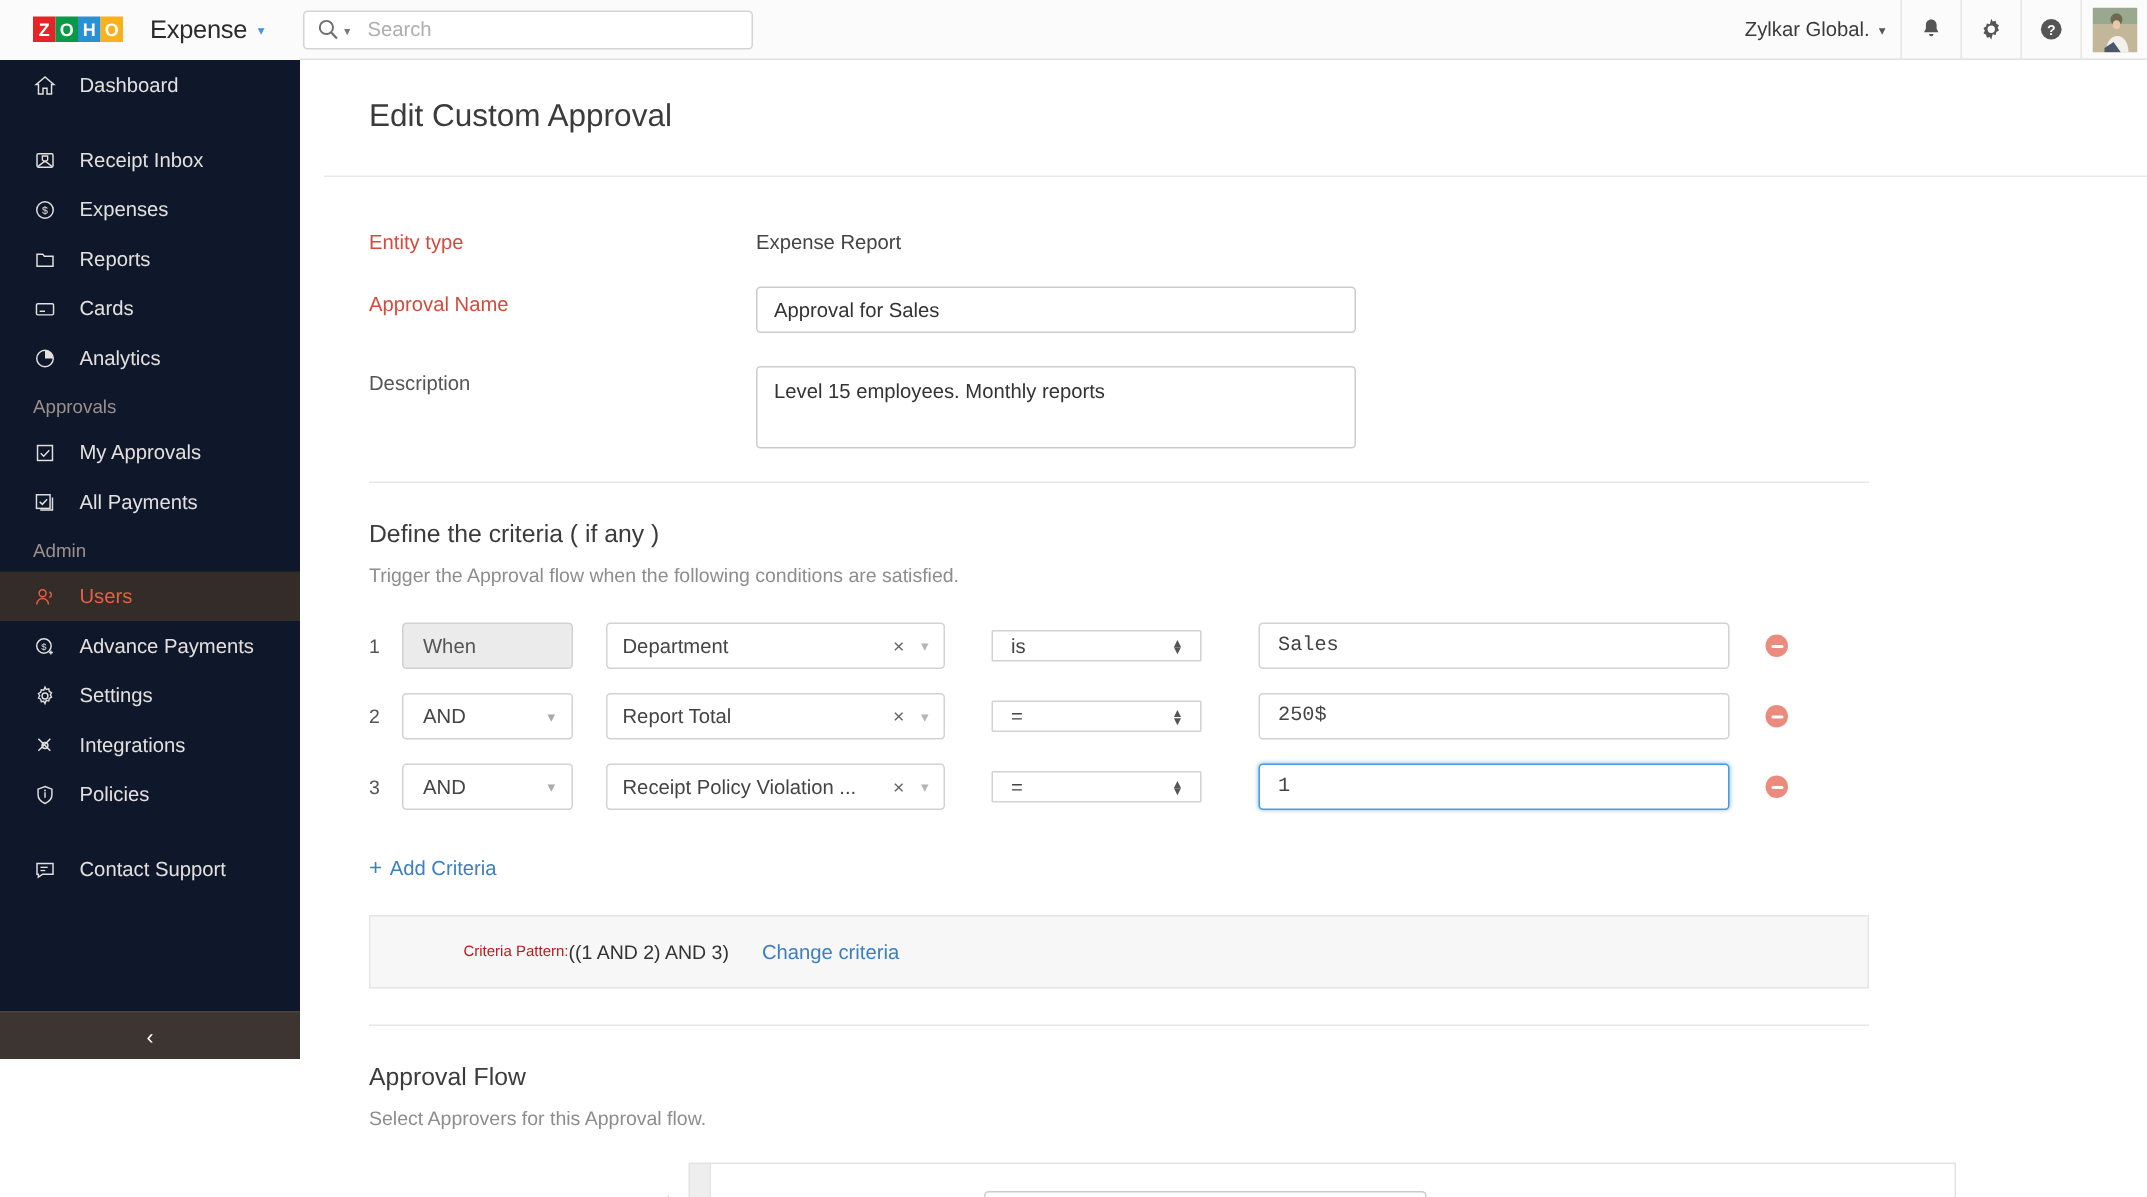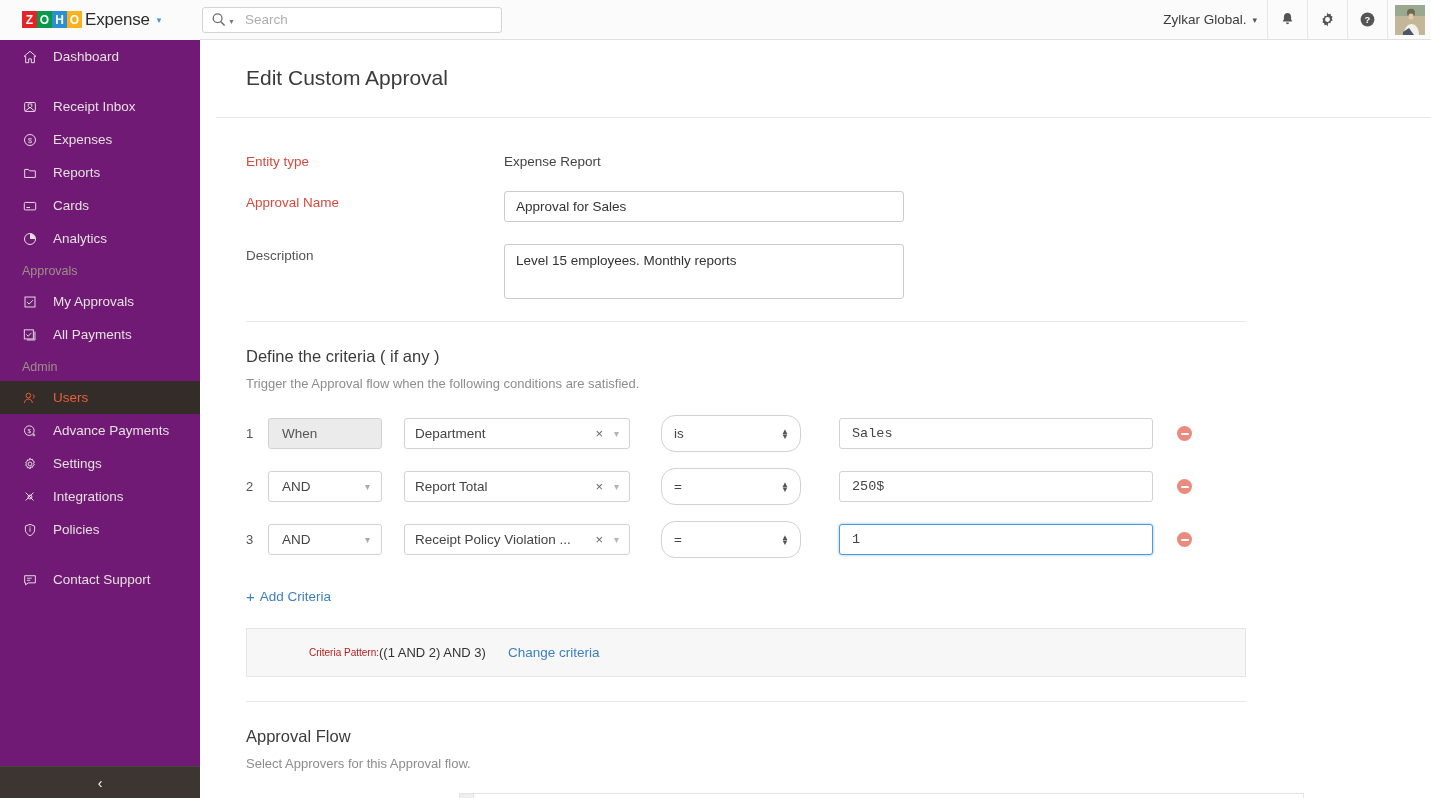--- a/index.html
+++ b/index.html
@@ -23,21 +23,21 @@
     padding-left:22px; background:#fbfbfb;
   }
   .zoho-logo{ display:flex; align-items:center; }
   .zoho-sq{
     width:15px; height:17px; display:inline-flex; align-items:center; justify-content:center;
     color:#fff; font-weight:bold; font-size:12px; font-family:"Liberation Sans", sans-serif;
     line-height:1;
   }
   .zs-red{background:#e42527;} .zs-green{background:#089949;}
   .zs-blue{background:#2b8fd4;} .zs-yellow{background:#f9b21d;}
-  .brand-name{ font-size:17px; color:#2b2b2b; margin-left:3px; letter-spacing:-.2px; }
+  .brand-name{ font-size:17px; color:#2b2b2b; margin-left:18px; letter-spacing:-.2px; }
   .brand-caret{ margin-left:7px; color:#4a90d9; font-size:9px; }
 
   .search-wrap{
     margin-left:2px; width:300px; height:26px; border:1px solid #d4d4d4; border-radius:3px;
     background:#fff; display:flex; align-items:center; padding:0 8px;
   }
   .search-icon{ width:16px; height:16px; display:block; }
   .search-caret{ font-size:7px; color:#777; margin-left:1px; margin-top:4px;}
   .search-input{
     border:none; outline:none; flex:1; font-size:13.5px; margin-left:8px;
@@ -54,22 +54,22 @@
   .ticon{
     width:40px; height:40px; display:flex; align-items:center; justify-content:center;
     border-left:1px solid #e6e6e6; cursor:pointer;
   }
   .avatar-cell{ width:44px; height:40px; display:flex; align-items:center; justify-content:center;
     border-left:1px solid #e6e6e6; }
   .avatar{ width:30px; height:30px; overflow:hidden; border-radius:1px; }
 
   
   .sidebar{
-    position:absolute; left:0; top:40px; width:200px; height:758px;
-    background:#701a75; color:#e9e6e3; overflow:hidden;
+    position:absolute; left:0; top:40px; width:200px; height:666px;
+    background:#0f172a; color:#e9e6e3; overflow:hidden;
   }
   .nav-item{
     height:33px; display:flex; align-items:center; padding-left:22px;
     font-size:13.5px; color:#e4e0dd; cursor:pointer;
   }
   .nav-item .ico{ width:22px; display:flex; align-items:center; justify-content:flex-start; }
   .nav-item .lbl{ margin-left:9px; }
   .nav-item.active{ background:#332c28; color:#e8603c; }
   .nav-item.active .lbl{ color:#e8603c; }
   .nav-gap{ height:17px; }
@@ -132,21 +132,21 @@
   .fld-and .dn{ position:absolute; right:11px; color:#aaa; font-size:10px; }
   .fld-field{
     width:226px; height:31px; border:1px solid #d2d2d2; border-radius:3px;
     background:#fff; color:#444; font-size:13.5px; display:flex; align-items:center;
     padding:0 10px; margin-left:22px; position:relative; cursor:pointer;
     white-space:nowrap; overflow:hidden;
   }
   .fld-field .x{ position:absolute; right:26px; color:#666; font-size:13px; }
   .fld-field .dn{ position:absolute; right:10px; color:#b5b5b5; font-size:10px; }
   .fld-op{
-    width:140px; height:37px; border:1px solid #d2d2d2; border-radius:14px;
+    width:140px; height:21px; border:1px solid #d2d2d2; border-radius:1px;
     background:#fff; color:#444; font-size:13.5px; display:flex; align-items:center;
     padding:0 12px; margin-left:31px; position:relative; cursor:pointer;text-align:center;
   }
   .fld-op .spin{ position:absolute; right:11px; display:flex; flex-direction:column;
     align-items:center; line-height:5px; color:#555; font-size:8px;}
   .fld-val{
     width:314px; height:31px; border:1px solid #d2d2d2; border-radius:3px;
     background:#fff; color:#444; font-size:13.5px; padding:12px 12px; margin-left:38px;
     font-family:Liberation Mono, monospace; outline:none;
   }

